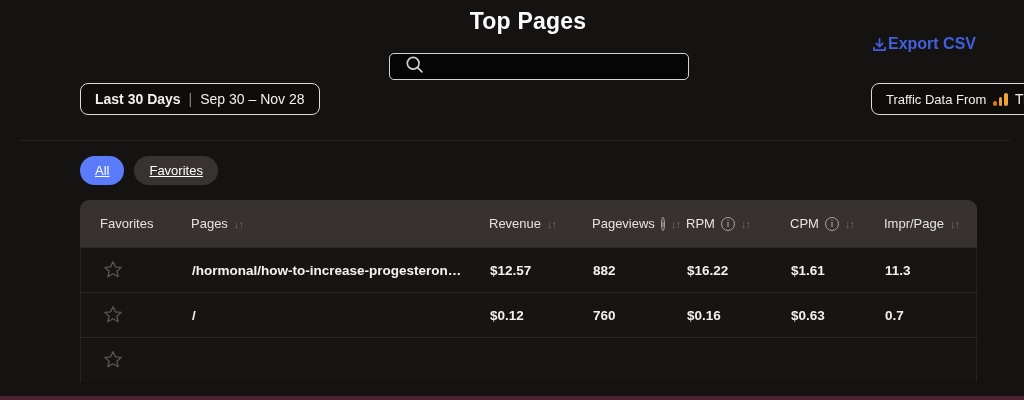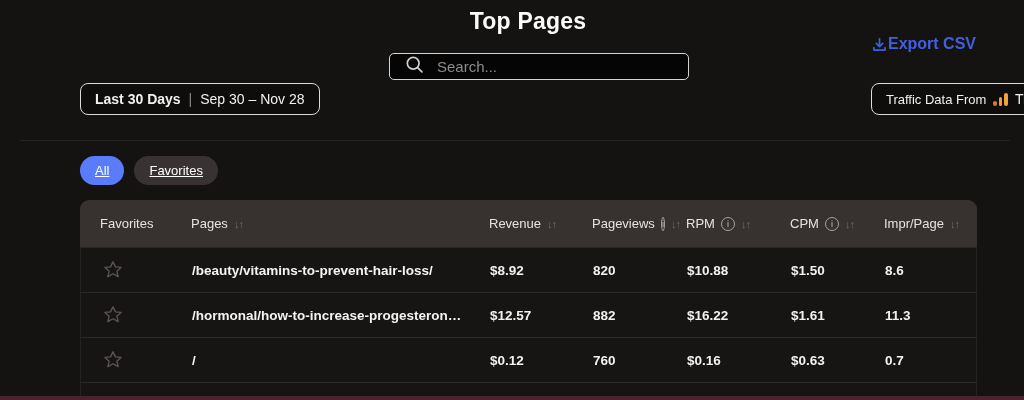--- a/index.html
+++ b/index.html
@@ -102,21 +102,20 @@
       </span>
       <span>Export CSV</span>
     </button>
     <div class="search-box">
       <span>
         <svg width="21" height="21" viewBox="0 0 24 24" fill="none" stroke="#d2d0cf" stroke-width="1.9" stroke-linecap="round">
           <circle cx="10.5" cy="10.5" r="6.7"></circle>
             <path d="M15.6 15.6L20.5 20.5"></path>
         </svg>
       </span>
-      <input type="text" placeholder="Search..." style="">
     </div>
   </div>
 
   <div class="filterbar">
     <div class="pill">
       <span class="bold">Last 30 Days</span>
       <span class="sep">|</span>
       <span>Sep 30 – Nov 28</span>
     </div>
     <div class="pill traffic-pill">
@@ -165,65 +164,48 @@
         <span>CPM</span>
         <span class="info-icon">i</span>
         <span class="sort-glyph">↓↑</span>
       </div>
       <div class="cell">
         <span>Impr/Page</span>
         <span class="sort-glyph">↓↑</span>
       </div>
     </div>
 
+
     <div class="trow">
       <div class="cell star-cell">
         <button class="star-btn">
           <svg width="22" height="22" viewBox="0 0 24 24" fill="none" stroke="#5c5452" stroke-width="1.5" stroke-linejoin="round">
             <path d="M12 3l2.7 5.6 6.1.6-4.6 4.1 1.4 6-5.6-3.2-5.6 3.2 1.4-6-4.6-4.1 6.1-.6z"></path>
           </svg>
         </button>
       </div>
       <div class="cell">
-          <a class="page-link">/beauty/vitamins-to-prevent-hair-loss/</a>
+          <a class="page-link">/hormonal/how-to-increase-progesteron…</a>
         </div>
-      <div class="cell val">$8.92</div>
-      <div class="cell val">820</div>
-      <div class="cell val">$10.88</div>
-      <div class="cell val">$1.50</div>
-      <div class="cell val">8.6</div>
+      <div class="cell val">$12.57</div>
+      <div class="cell val">882</div>
+      <div class="cell val">$16.22</div>
+      <div class="cell val">$1.61</div>
+      <div class="cell val">11.3</div>
     </div>
 
     <div class="trow">
       <div class="cell star-cell">
         <button class="star-btn">
           <svg width="22" height="22" viewBox="0 0 24 24" fill="none" stroke="#5c5452" stroke-width="1.5" stroke-linejoin="round">
             <path d="M12 3l2.7 5.6 6.1.6-4.6 4.1 1.4 6-5.6-3.2-5.6 3.2 1.4-6-4.6-4.1 6.1-.6z"></path>
           </svg>
         </button>
       </div>
       <div class="cell">
-          <a class="page-link">/hormonal/how-to-increase-progesteron…</a>
-        </div>
-      <div class="cell val">$12.57</div>
-      <div class="cell val">882</div>
-      <div class="cell val">$16.22</div>
-      <div class="cell val">$1.61</div>
-      <div class="cell val">11.3</div>
-    </div>
-
-    <div class="trow">
-      <div class="cell star-cell">
-        <button class="star-btn">
-          <svg width="22" height="22" viewBox="0 0 24 24" fill="none" stroke="#5c5452" stroke-width="1.5" stroke-linejoin="round">
-            <path d="M12 3l2.7 5.6 6.1.6-4.6 4.1 1.4 6-5.6-3.2-5.6 3.2 1.4-6-4.6-4.1 6.1-.6z"></path>
-          </svg>
-        </button>
-      </div>
-      <div class="cell">
           <a class="page-link">/</a>
         </div>
       <div class="cell val">$0.12</div>
       <div class="cell val">760</div>
       <div class="cell val">$0.16</div>
       <div class="cell val">$0.63</div>
       <div class="cell val">0.7</div>
     </div>
 
     <div class="trow partial">

